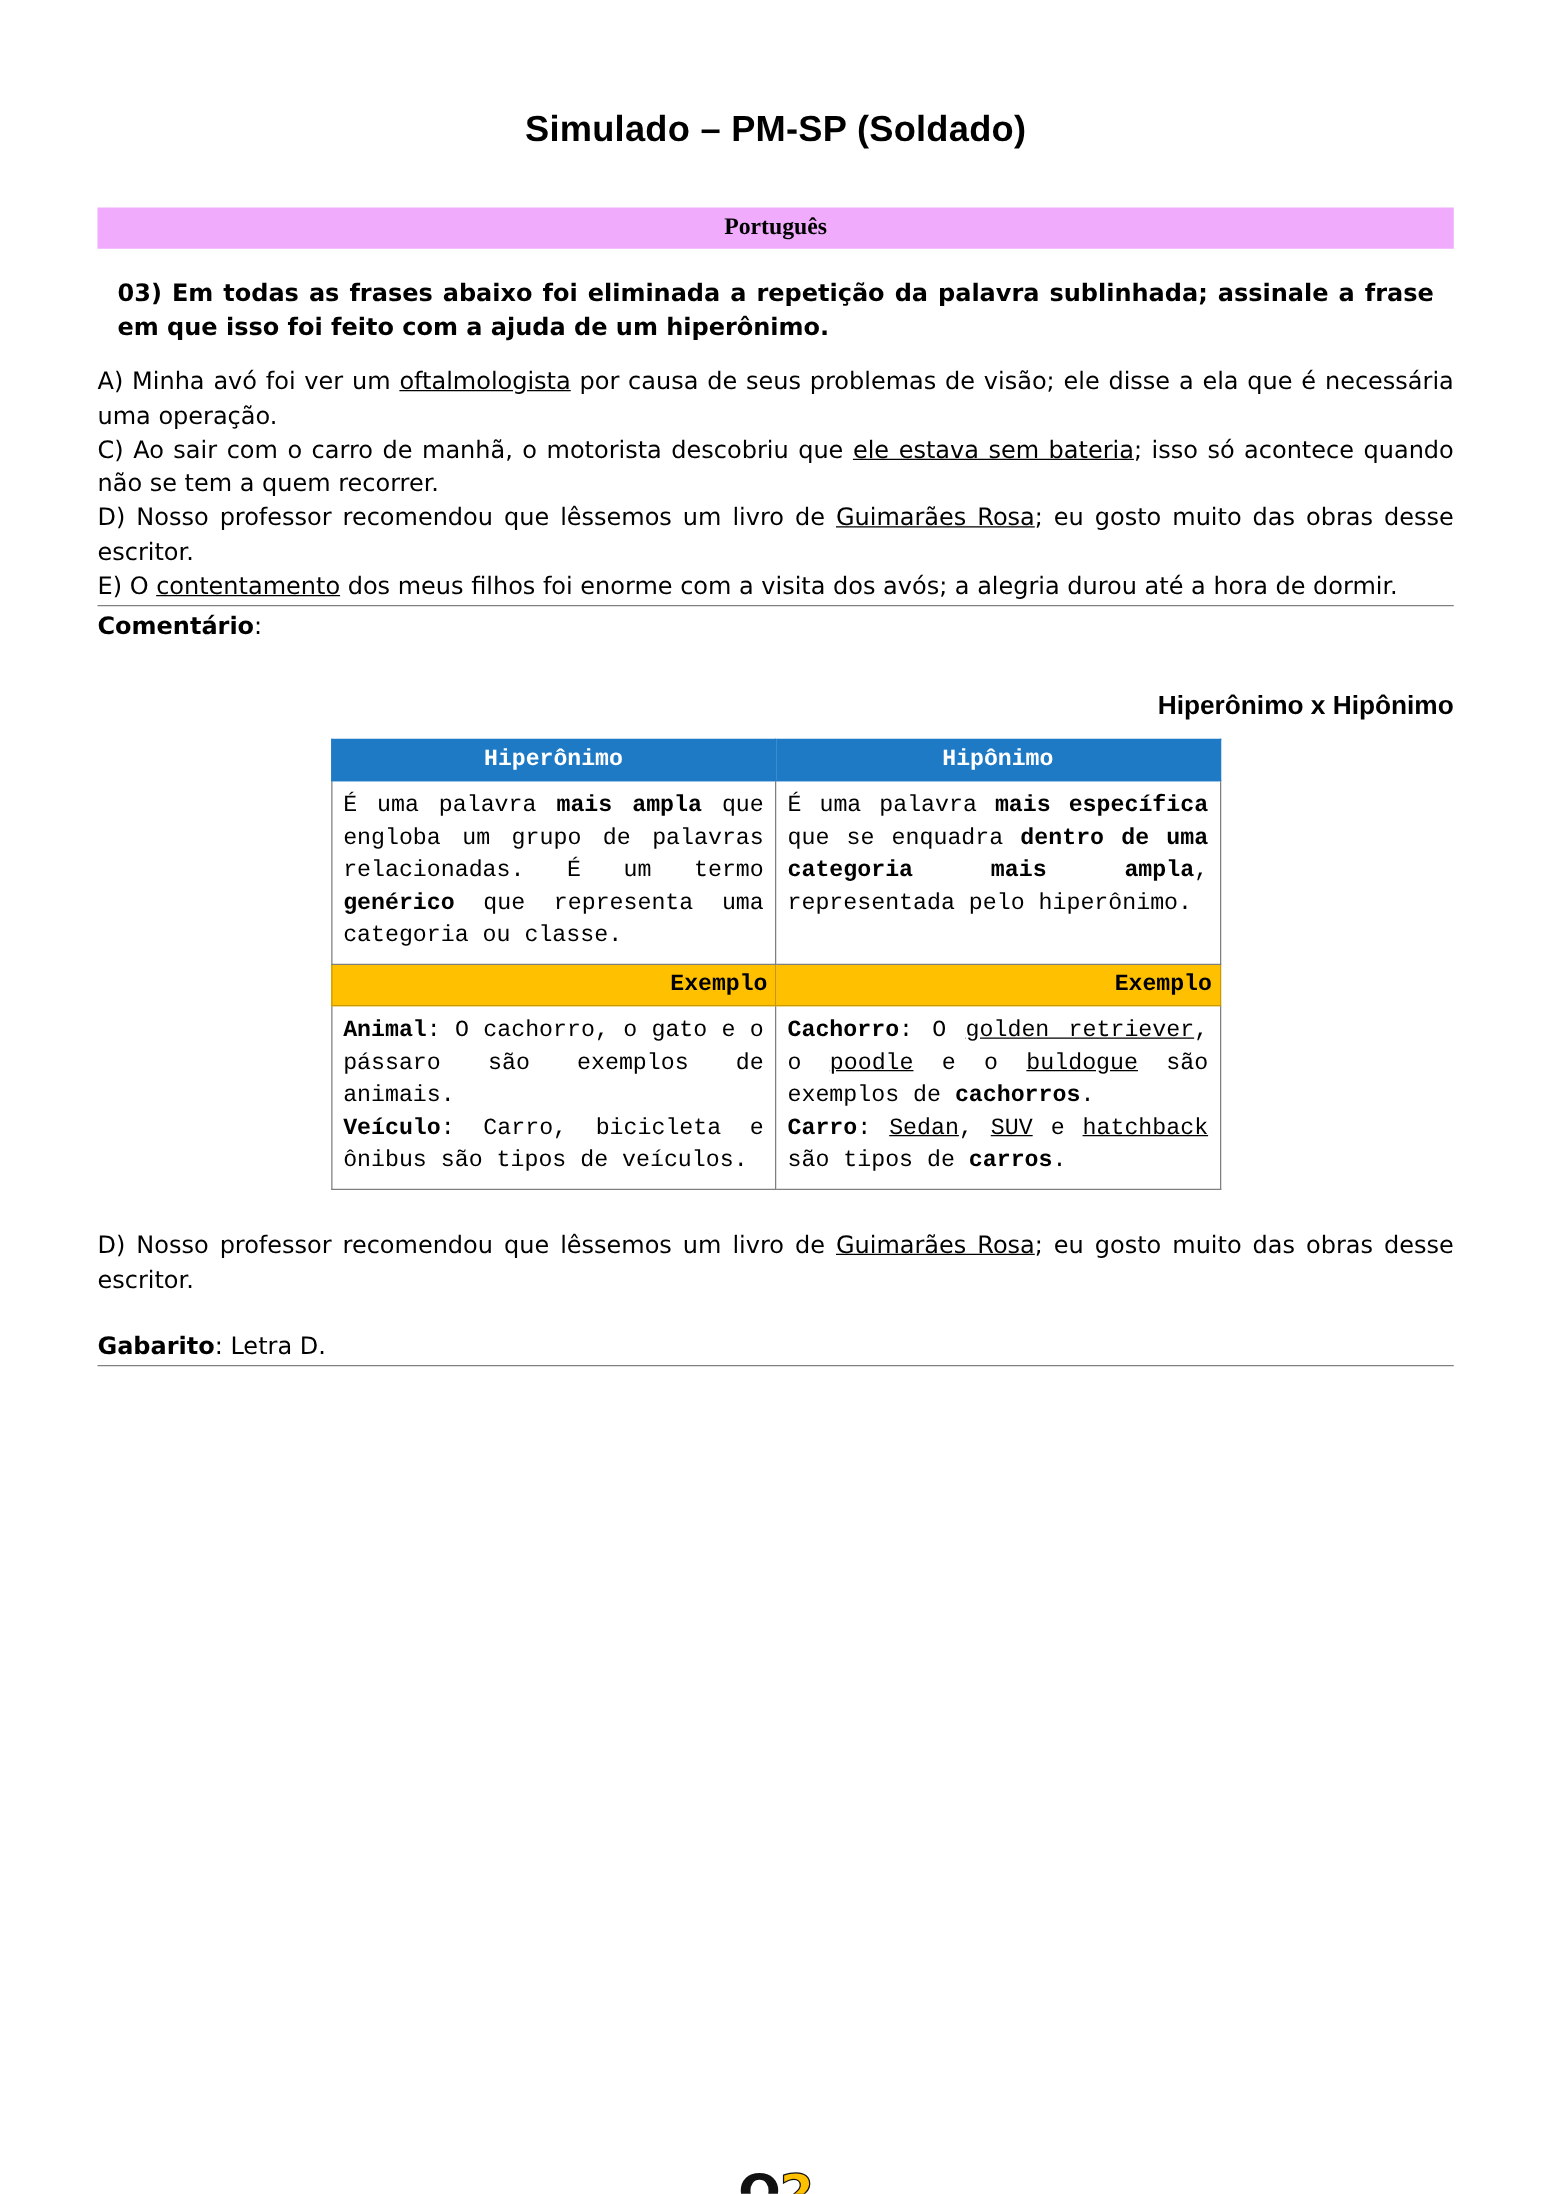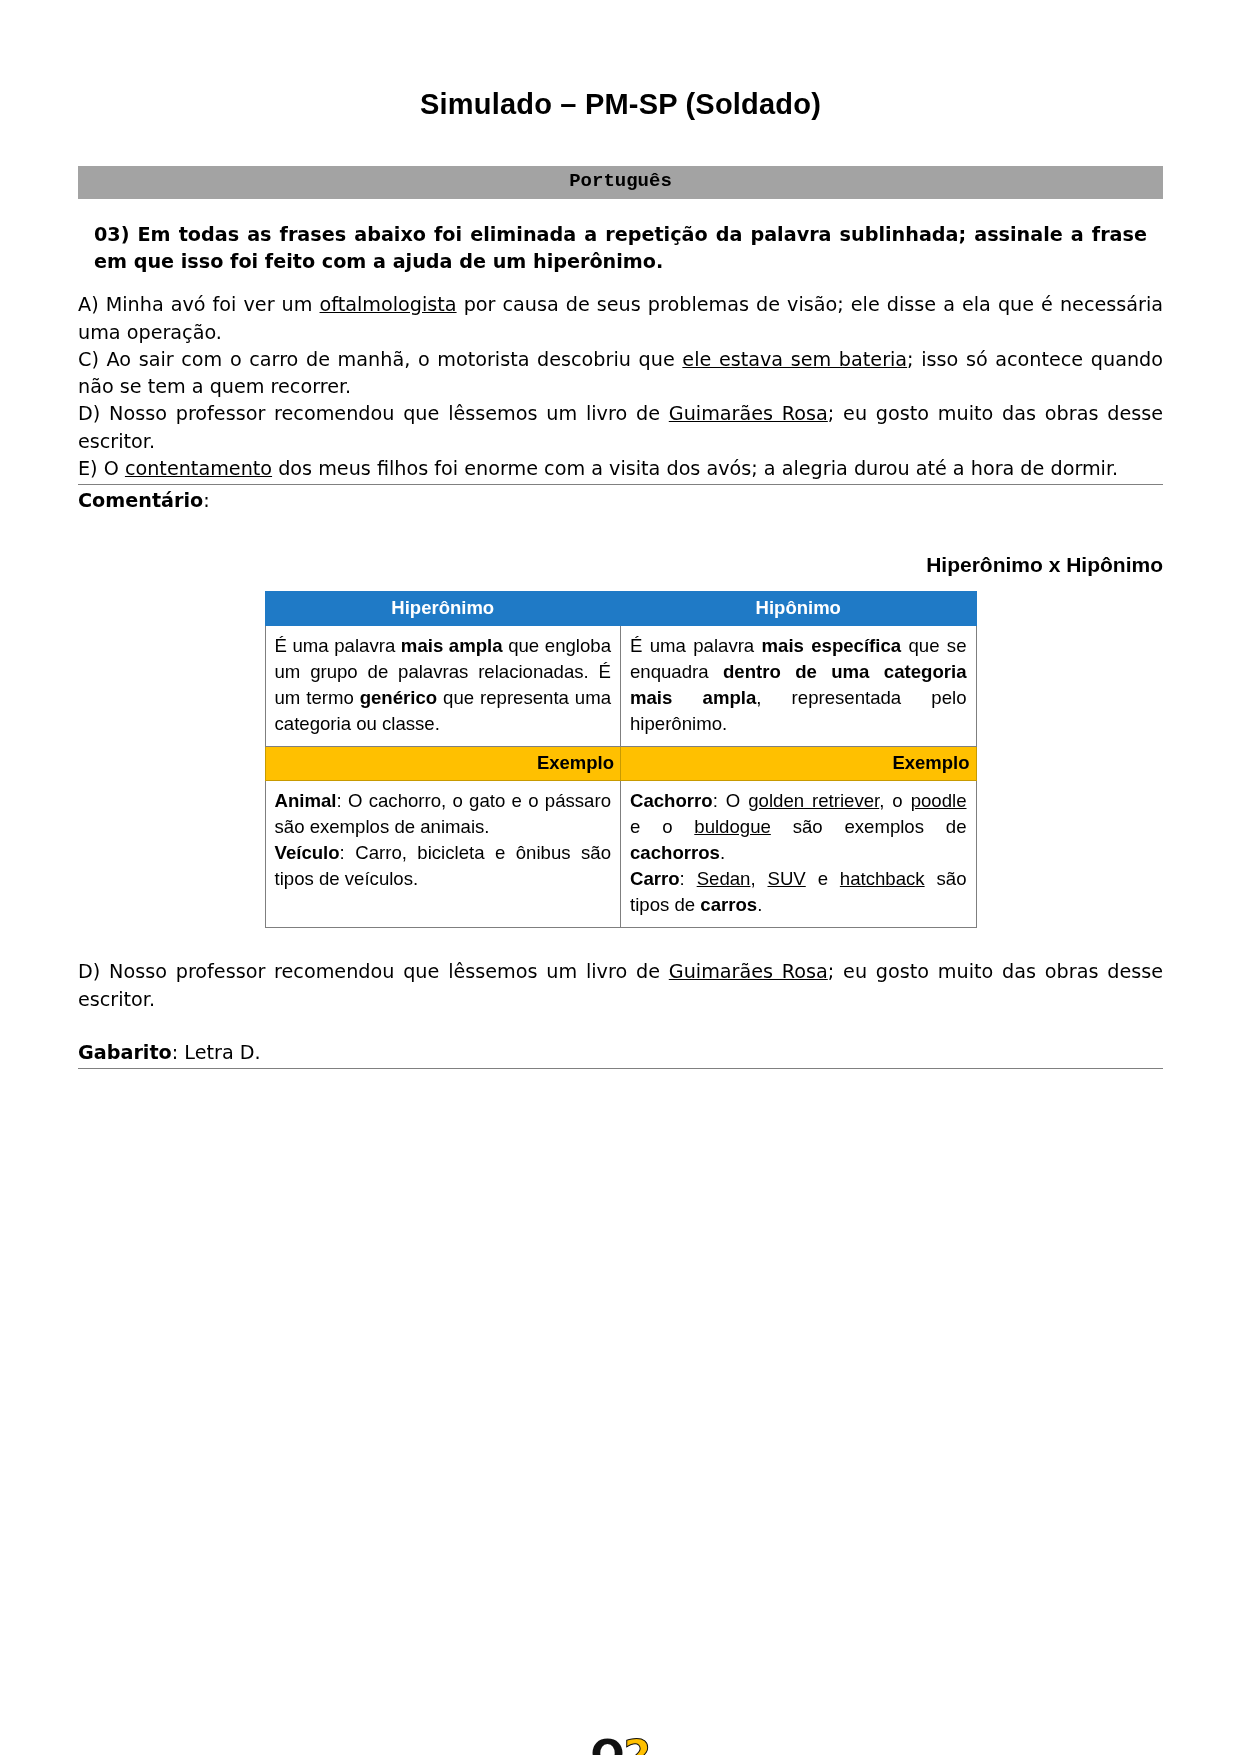--- a/index.html
+++ b/index.html
@@ -26,28 +26,28 @@
   .doc-title {
     text-align: center;
     font-size: 29px;
     font-weight: bold;
     letter-spacing: 0.2px;
     margin: 88px 0 0 0;
     font-family: "Liberation Sans", sans-serif;
   }
   .subject-bar {
     margin: 45px 78px 0 78px;
-    background: #a3a3a3;
+    background: #f0abfc;
     text-align: center;
     font-size: 19px;
     font-weight: bold;
     color: #000;
     padding: 5px 0 6px 0;
     line-height: 1.15;
-    font-family: Liberation Mono, monospace;
+    font-family: Liberation Serif, serif;
   }
   .content {
     margin: 0 78px;
   }
   .q-block {
     margin-top: 22px;
     font-size: 19.2px;
     line-height: 1.42;
     text-align: justify;
     font-family: "DejaVu Sans", sans-serif;
@@ -81,21 +81,21 @@
     font-size: 21px;
     margin: 38px 0 14px 0;
     font-family: "Liberation Sans", sans-serif;
   }
 
   table.hh {
     width: 712px;
     margin: 0 auto;
     border-collapse: collapse;
     table-layout: fixed;
-    font-family: Liberation Sans, sans-serif;
+    font-family: Liberation Mono, monospace;
   }
   table.hh th, table.hh td {
     border: 1px solid #7f7f7f;
     vertical-align: top;
   }
   table.hh th.head-blue {
     background: #1F7AC6;
     color: #ffffff;
     font-size: 18.5px;
     font-weight: bold;

